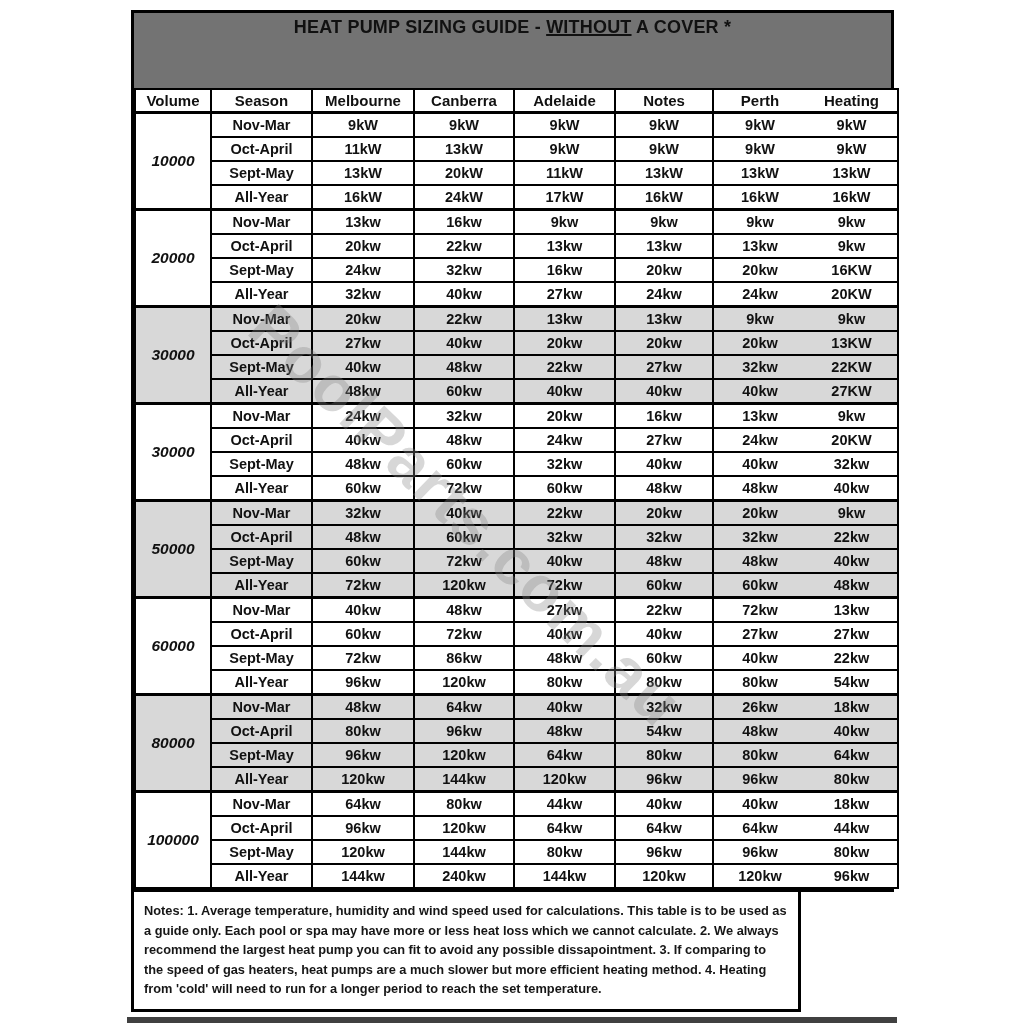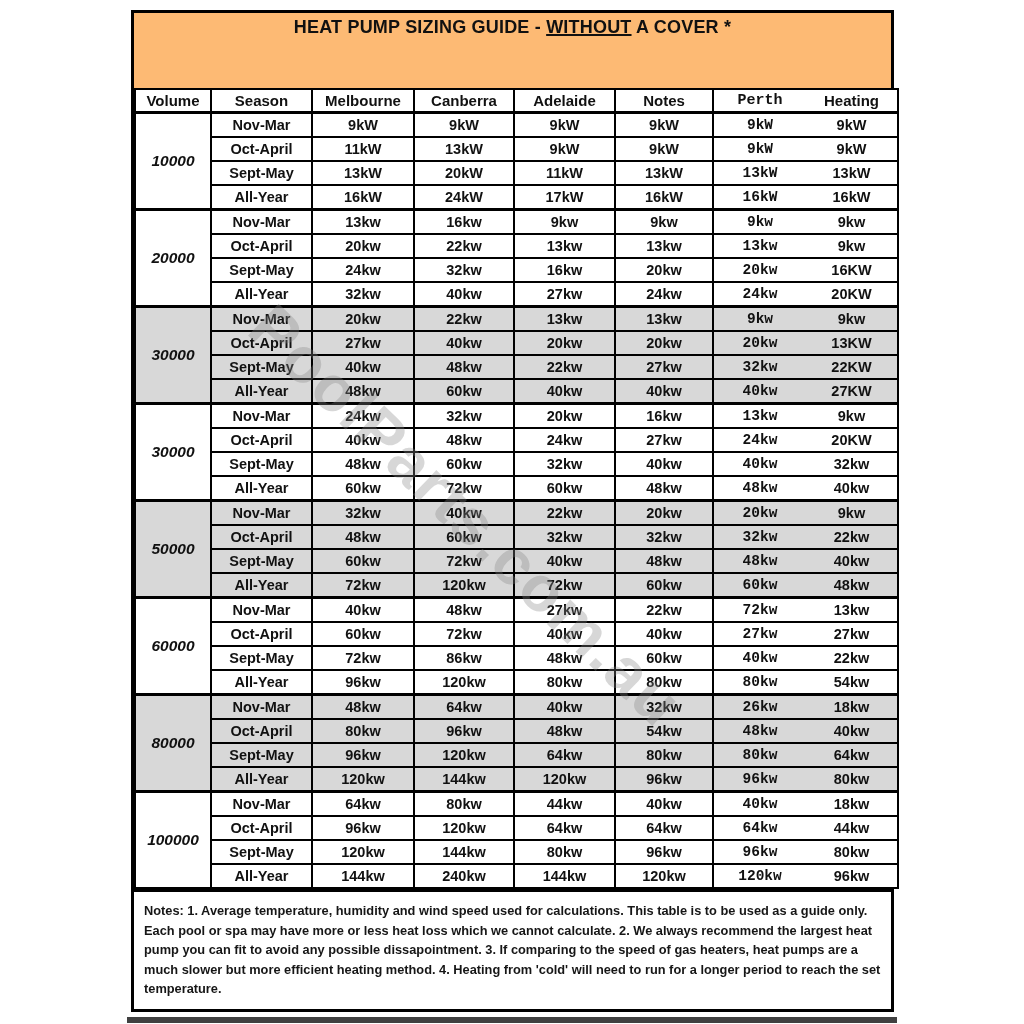--- a/index.html
+++ b/index.html
@@ -2,40 +2,40 @@
 <html><head>
 <meta charset="utf-8">
 <style>
   html, body { margin:0; padding:0; }
   body {
     width:1024px; height:1024px; background:#ffffff; position:relative;
     font-family:"Liberation Sans", sans-serif; color:#111;
     overflow:hidden;
   }
   .doc { position:absolute; left:131px; top:10px; width:763px; }
-  .main-box { border:3px solid #000; background:#fdba74; }
+  .main-box { border:3px solid #000; background:#737373; }
 
   .title-block { padding:4px 8px 6px 8px; border-bottom:0; }
   .doc-title { text-align:center; font-weight:bold; font-size:18px; letter-spacing:0.2px; white-space:nowrap; }
   .u { text-decoration:underline; text-decoration-thickness:2px; }
   .b { font-weight:bold; }
   .doc-subtitle { font-size:12.5px; line-height:18px; margin-top:4px; color:#1c1c1c; }
 
   table { border-collapse:collapse; width:100%; table-layout:fixed;margin-top:44px; }
   th, td { border:2px solid #000; text-align:center; padding:0; white-space:nowrap; overflow:hidden; }
   thead th { height:21px; font-size:15px; font-weight:bold; border-bottom:3px solid #000; background:#fff; }
   tbody td { height:22px; font-size:14.5px; font-weight:bold; background:#fff; }
   td.vol { font-size:15.5px;font-style:italic; }
   tr.group-start td { border-top:3px solid #000; }
-  td.c4, th.h6 { border-right:none;font-family:Liberation Mono, monospace; }
+  td.c4, th.h6 { border-right:none; }
   td.c5, th.h7 { border-left:none; }
   tr.shaded td { background:#d8d8d8; }
 
   .notes-box {
-    position:absolute; left:131px; top:889px; width:763px; height:123px;
+    position:absolute; left:131px; top:889px; width:670px; height:123px;
     border:3px solid #000; box-sizing:border-box; padding:9px 10px; overflow:hidden; background:#fff;
   }
   .notes-text { margin:0; font-size:12.8px; line-height:19.5px; font-weight:bold; color:#161616; }
 
   .watermark {
     position:absolute; left:286px; top:290px;
     transform:rotate(44deg); transform-origin:0 0;
     font-size:64px; font-weight:bold; letter-spacing:2px;
     color:rgba(135,135,135,0.33);
     z-index:4; pointer-events:none; white-space:nowrap;

